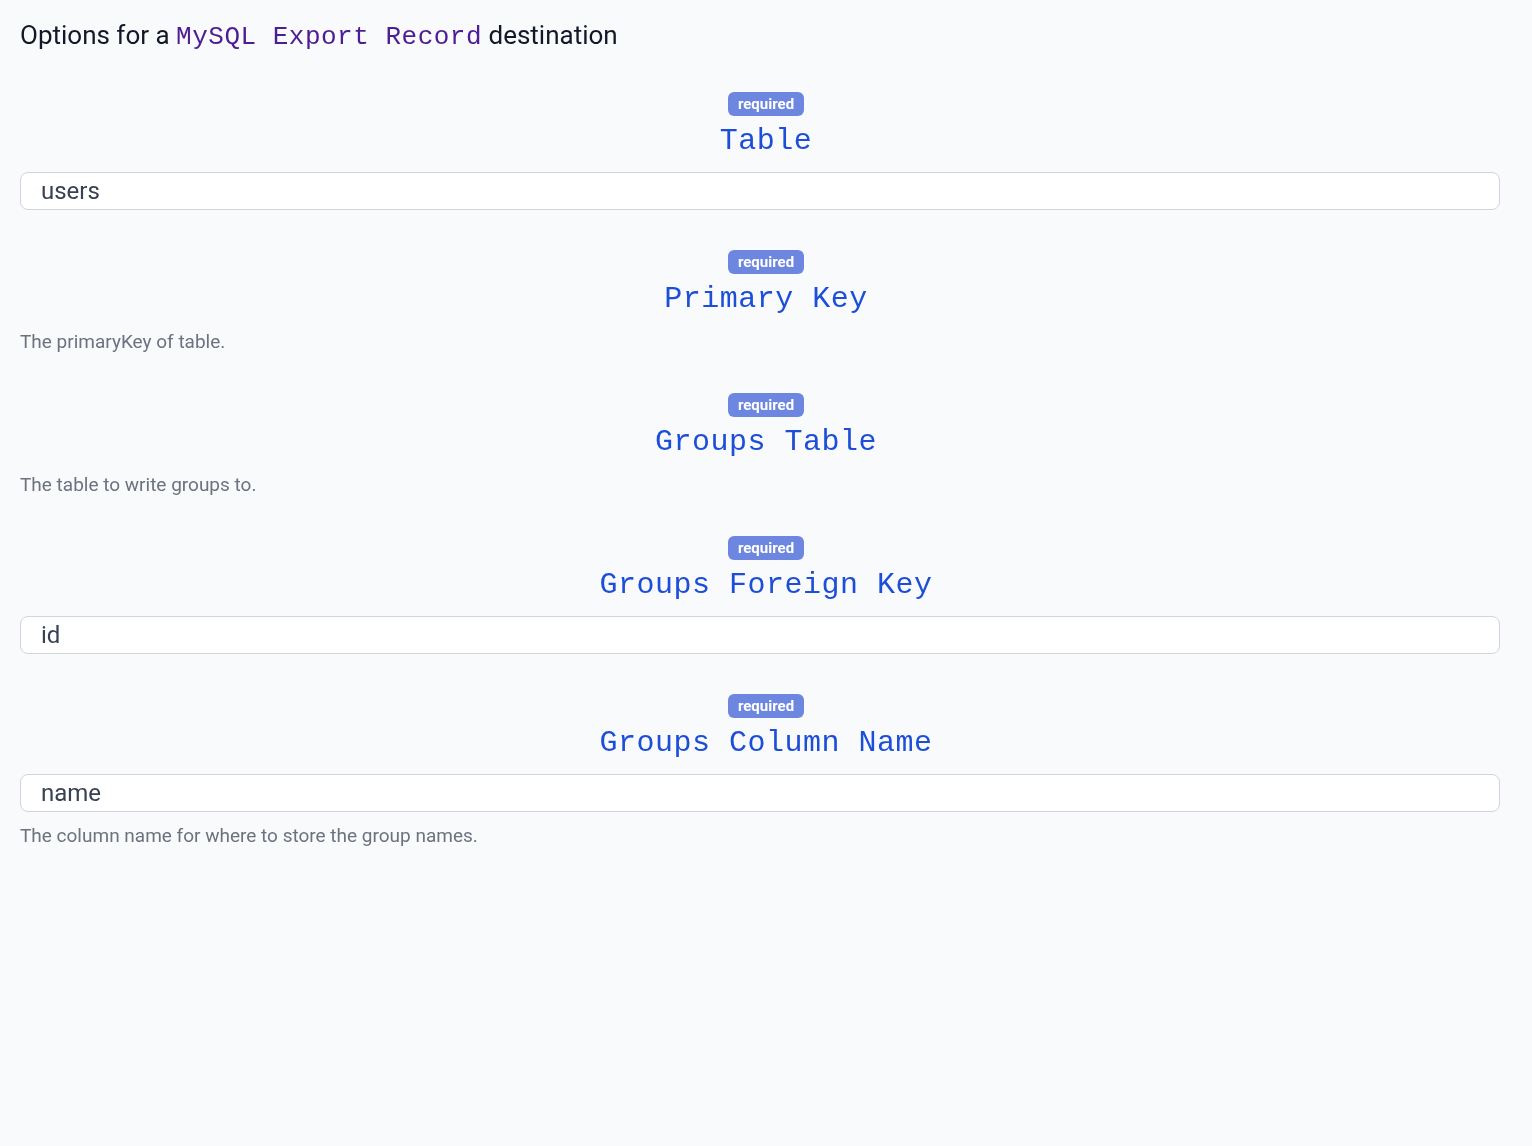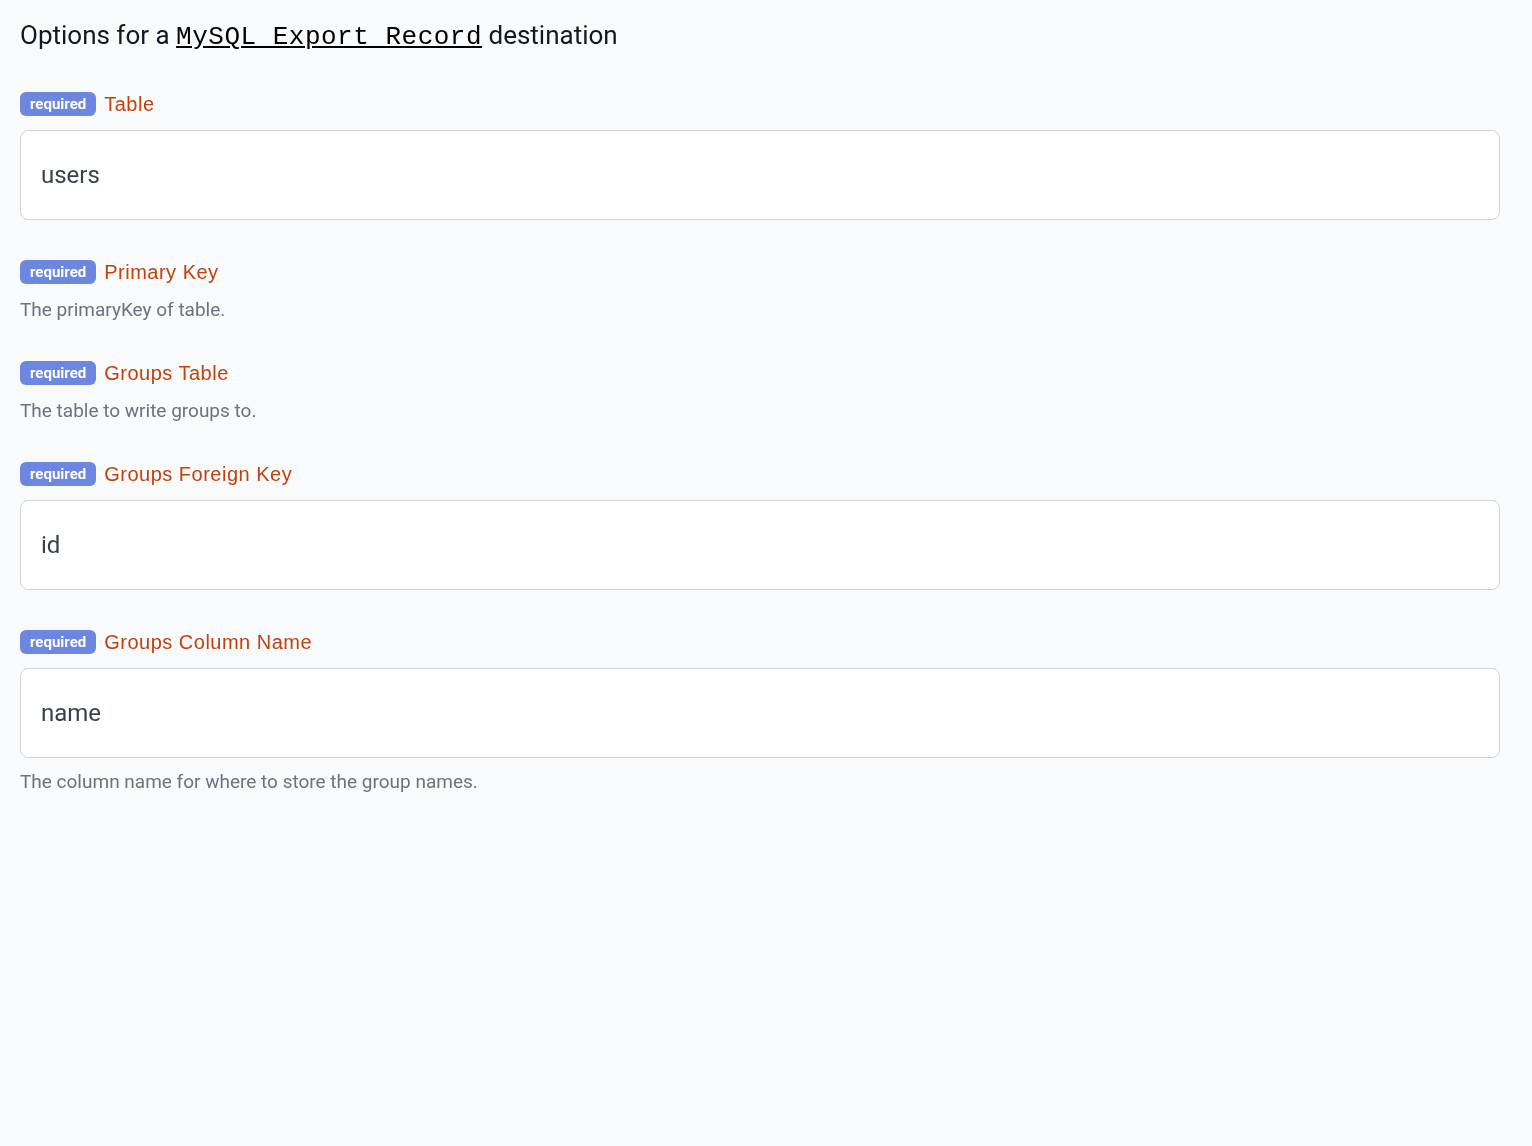--- a/index.html
+++ b/index.html
@@ -18,52 +18,52 @@
       max-width: 1532px;
     }
     .page-title {
       font-size: 26px;
       font-weight: 400;
       color: #111827;
       margin-bottom: 40px;
     }
     .page-title .code-highlight {
       font-family: "SFMono-Regular", Consolas, "Liberation Mono", Menlo, monospace;
-      color: #000000;
+      color: #4c1d95;
       letter-spacing: 0.5px;
-      text-decoration: underline;
     }
     .form-group {
       margin-bottom: 40px;
     }
     .label-row {
       display: flex;
       align-items: center;
       gap: 8px;
       margin-bottom: 14px;
+      flex-direction: column;
     }
     .required-badge {
       background: #6d87e0;
       color: #ffffff;
       font-size: 15px;
       font-weight: 700;
       padding: 3px 10px;
       border-radius: 6px;
       line-height: 1.2;
     }
     .field-label {
-      font-family: Liberation Sans, sans-serif;
-      color: #c2410c;
-      font-size: 20px;
+      font-family: Liberation Mono, monospace;
+      color: #1d4ed8;
+      font-size: 30px;
       letter-spacing: 0.5px;
     }
     .text-input {
       width: 100%;
       max-width: 1480px;
-      padding: 30px 20px;
+      padding: 4px 20px;
       font-size: 24px;
       color: #374151;
       background: #ffffff;
       border: 1px solid #d1d5db;
       border-radius: 8px;
       outline: none;
       font-family: inherit;
     }
     .help-text {
       margin-top: 12px;

